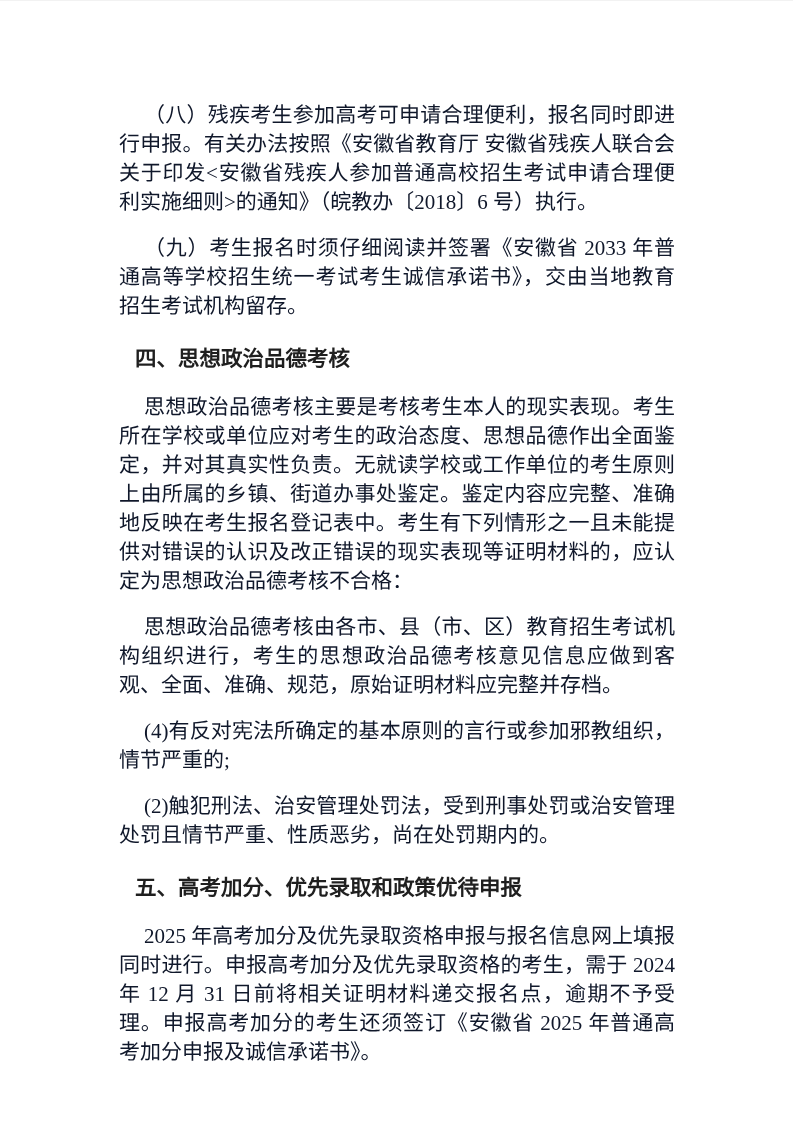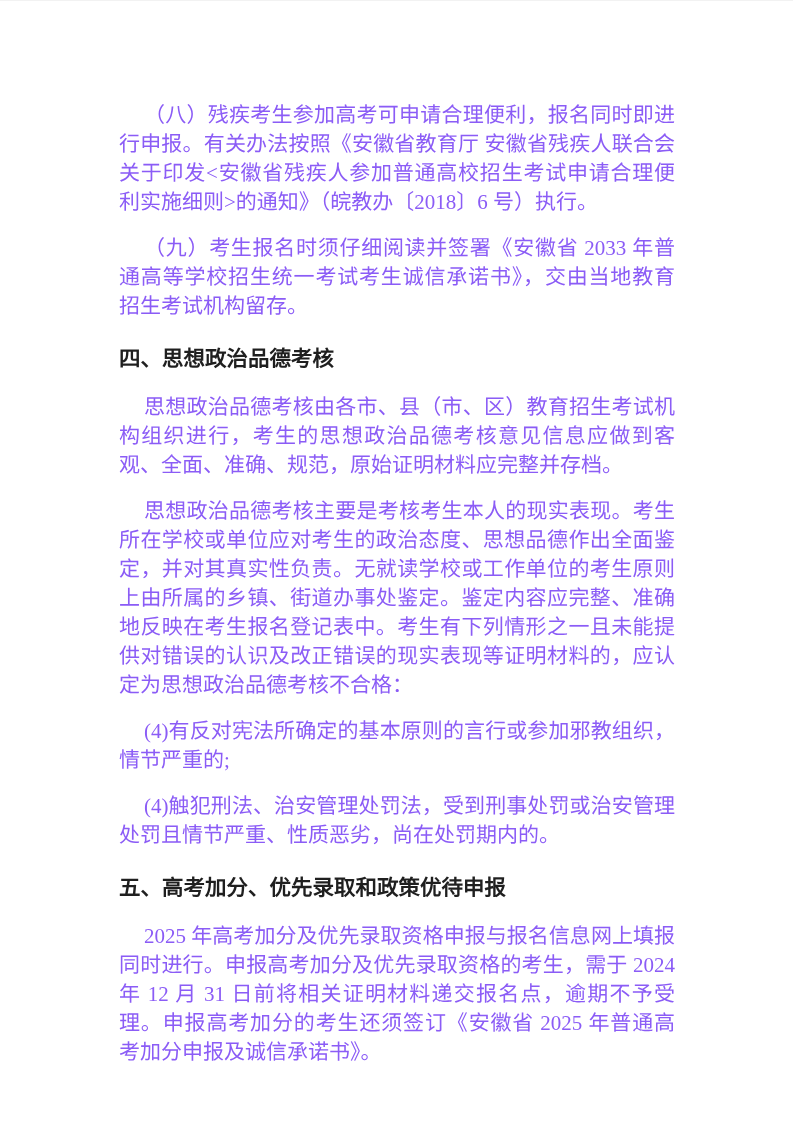--- a/index.html
+++ b/index.html
@@ -20,50 +20,50 @@
   .content {
     position: absolute;
     left: 119px;
     top: 100px;
     width: 556px;
   }
   .content p.body {
     margin: 0;
     font-size: 21px;
     line-height: 29px;
-    color: #8b5cf6;
+    color: #0f172a;
     text-align: justify;
     text-indent: 25px;
     word-break: break-all;
   }
   .content p.body + p.body {
     margin-top: 17px;
   }
   .content h2.section {
-    margin: 0;
+    margin: 16px;
     margin-top: 24px;
     font-size: 21.5px;
     line-height: 29px;
     font-weight: bold;
     color: #1f1f1f;
     text-align: left;
     text-indent: 0;
   }
   .content h2.section + p.body {
     margin-top: 19px;
   }
 </style>
 </head>
 <body>
 
 <div class="page">
   <div class="content">
     <p class="body">（八）残疾考生参加高考可申请合理便利，报名同时即进行申报。有关办法按照《安徽省教育厅 安徽省残疾人联合会关于印发&lt;安徽省残疾人参加普通高校招生考试申请合理便利实施细则&gt;的通知》（皖教办〔2018〕6 号）执行。</p>
     <p class="body">（九）考生报名时须仔细阅读并签署《安徽省 2033 年普通高等学校招生统一考试考生诚信承诺书》，交由当地教育招生考试机构留存。</p>
     <h2 class="section">四、思想政治品德考核</h2>
+    <p class="body">思想政治品德考核主要是考核考生本人的现实表现。考生所在学校或单位应对考生的政治态度、思想品德作出全面鉴定，并对其真实性负责。无就读学校或工作单位的考生原则上由所属的乡镇、街道办事处鉴定。鉴定内容应完整、准确地反映在考生报名登记表中。考生有下列情形之一且未能提供对错误的认识及改正错误的现实表现等证明材料的，应认定为思想政治品德考核不合格：</p>
     <p class="body">思想政治品德考核由各市、县（市、区）教育招生考试机构组织进行，考生的思想政治品德考核意见信息应做到客观、全面、准确、规范，原始证明材料应完整并存档。</p>
-    <p class="body">思想政治品德考核主要是考核考生本人的现实表现。考生所在学校或单位应对考生的政治态度、思想品德作出全面鉴定，并对其真实性负责。无就读学校或工作单位的考生原则上由所属的乡镇、街道办事处鉴定。鉴定内容应完整、准确地反映在考生报名登记表中。考生有下列情形之一且未能提供对错误的认识及改正错误的现实表现等证明材料的，应认定为思想政治品德考核不合格：</p>
     <p class="body">(4)有反对宪法所确定的基本原则的言行或参加邪教组织，情节严重的;</p>
-    <p class="body">(4)触犯刑法、治安管理处罚法，受到刑事处罚或治安管理处罚且情节严重、性质恶劣，尚在处罚期内的。</p>
+    <p class="body">(2)触犯刑法、治安管理处罚法，受到刑事处罚或治安管理处罚且情节严重、性质恶劣，尚在处罚期内的。</p>
     <h2 class="section">五、高考加分、优先录取和政策优待申报</h2>
     <p class="body">2025 年高考加分及优先录取资格申报与报名信息网上填报同时进行。申报高考加分及优先录取资格的考生，需于 2024 年 12 月 31 日前将相关证明材料递交报名点，逾期不予受理。申报高考加分的考生还须签订《安徽省 2025 年普通高考加分申报及诚信承诺书》。</p>
   </div>
 </div>
 
 </body></html>

